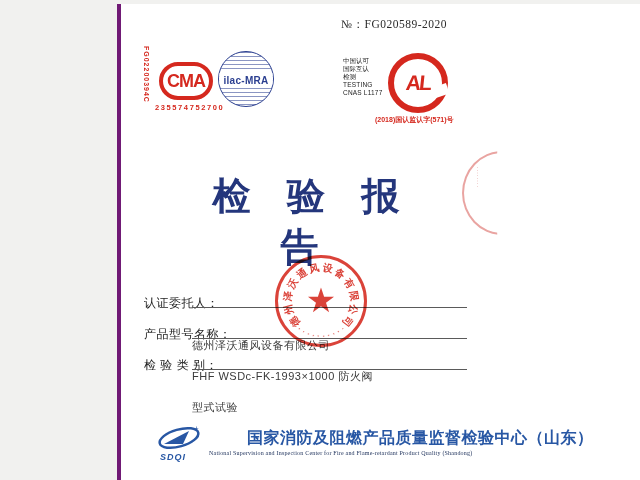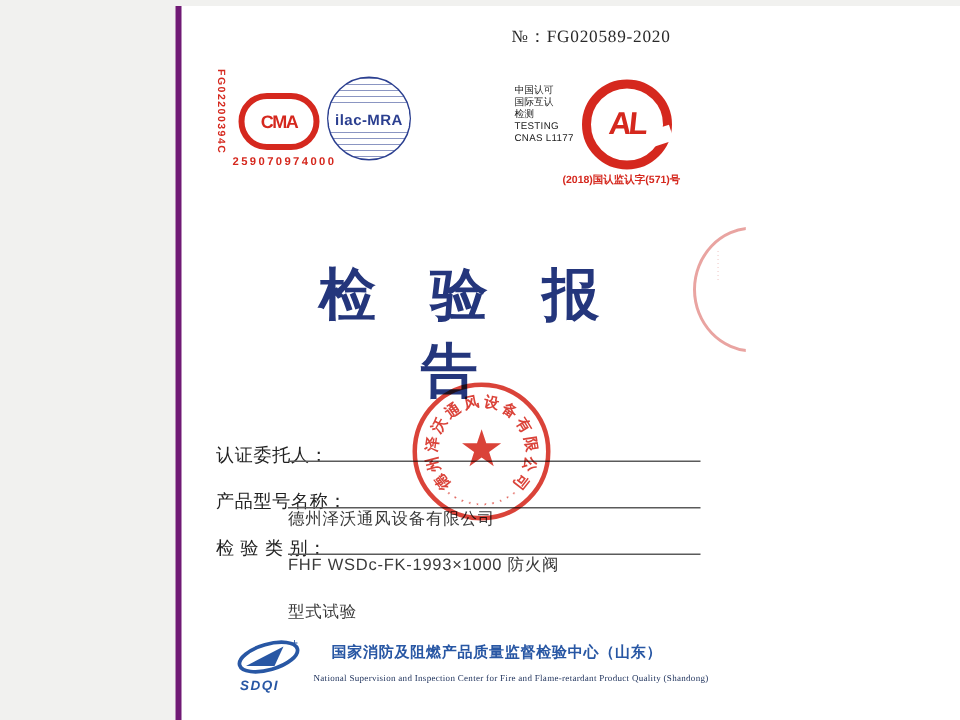--- a/index.html
+++ b/index.html
@@ -13,21 +13,21 @@
   .report-no{left:220px;top:13px;font-family:"Liberation Serif", serif;font-size:11.5px;
              color:#2a2a2a;letter-spacing:.5px;}
 
   
   .vcode{left:22px;top:42px;height:80px;writing-mode:vertical-rl;font-size:7px;
          color:#d5281e;letter-spacing:1px;font-weight:bold;}
 
   
   .cma{left:38px;top:58px;width:54px;height:38px;border:4px solid #d5281e;border-radius:19px/50%;
        display:flex;align-items:center;justify-content:center;box-sizing:border-box;}
-  .cma span{font-size:12px;font-weight:bold;color:#d5281e;letter-spacing:-1px;}
+  .cma span{font-size:18px;font-weight:bold;color:#d5281e;letter-spacing:-1px;}
   .cma-no{left:34px;top:99px;font-size:7.5px;font-weight:bold;color:#d5281e;letter-spacing:1.6px;}
 
   
   .ilac{left:97px;top:47px;width:56px;height:56px;border-radius:50%;border:1px solid #2b3f90;
         background:repeating-linear-gradient(to bottom, rgba(43,63,144,.55) 0 1px, transparent 1px 4px);
         overflow:hidden;box-sizing:border-box;}
   .ilac-band{position:absolute;left:-2px;right:-2px;top:50%;transform:translateY(-50%);height:14px;
         background:#fff;display:flex;align-items:flex-end;justify-content:center;}
   .ilac-band span{font-size:10px;font-weight:bold;color:#2b3f90;letter-spacing:.3px;}
 
@@ -65,39 +65,39 @@
   
   .stamp{left:154px;top:251px;width:92px;height:92px;mix-blend-mode:multiply;opacity:.93;}
   .stamp-ring{position:absolute;inset:0;border:3px solid #d8342a;border-radius:50%;box-sizing:border-box;}
   .stamp-ring span{position:absolute;left:50%;top:50%;font-size:10px;font-weight:bold;color:#d8342a;}
   .stamp-ring span.micro{font-size:4.5px;font-weight:normal;}
   .stamp-star{position:absolute;left:0;right:0;top:50%;transform:translateY(-54%);text-align:center;
        font-size:34px;color:#d8342a;line-height:1;}
 
   
   .sdqi{left:33px;top:419px;width:50px;height:42px;}
-  .footer-zh{left:72px;top:424px;font-size:10px;font-weight:bold;color:#2857a4;letter-spacing:.5px;padding-left:28px;}
+  .footer-zh{left:98px;top:424px;font-size:16px;font-weight:bold;color:#2857a4;letter-spacing:.5px;padding-left:28px;}
   .footer-en{left:88px;top:446px;font-family:"Liberation Serif", serif;font-size:6px;color:#23365f;
        letter-spacing:.2px;}
 </style>
 </head>
 <body>
 
 <div class="page">
 
   <div class="abs report-no">
     <span>№：</span><span>FG020589-2020</span>
   </div>
 
   <div class="abs vcode">FG02200394C</div>
 
   <div class="abs cma">
     <span>CMA</span>
   </div>
-  <div class="abs cma-no">259070974000</div>
+  <div class="abs cma-no">235574752700</div>
 
   <div class="abs ilac">
     <div class="ilac-band">
       <span>ilac-MRA</span>
     </div>
   </div>
 
   <div class="abs cnas-info">
     <div>中国认可</div>
     <div>国际互认</div>

